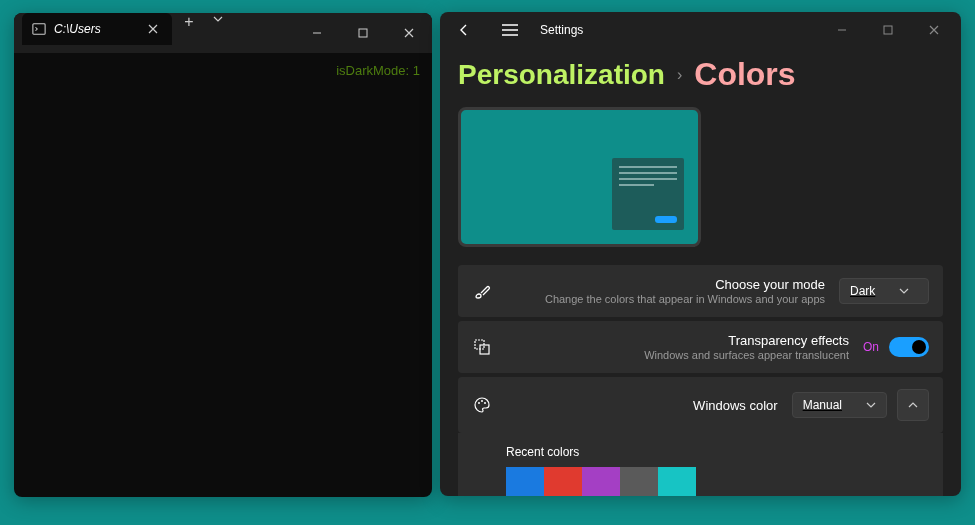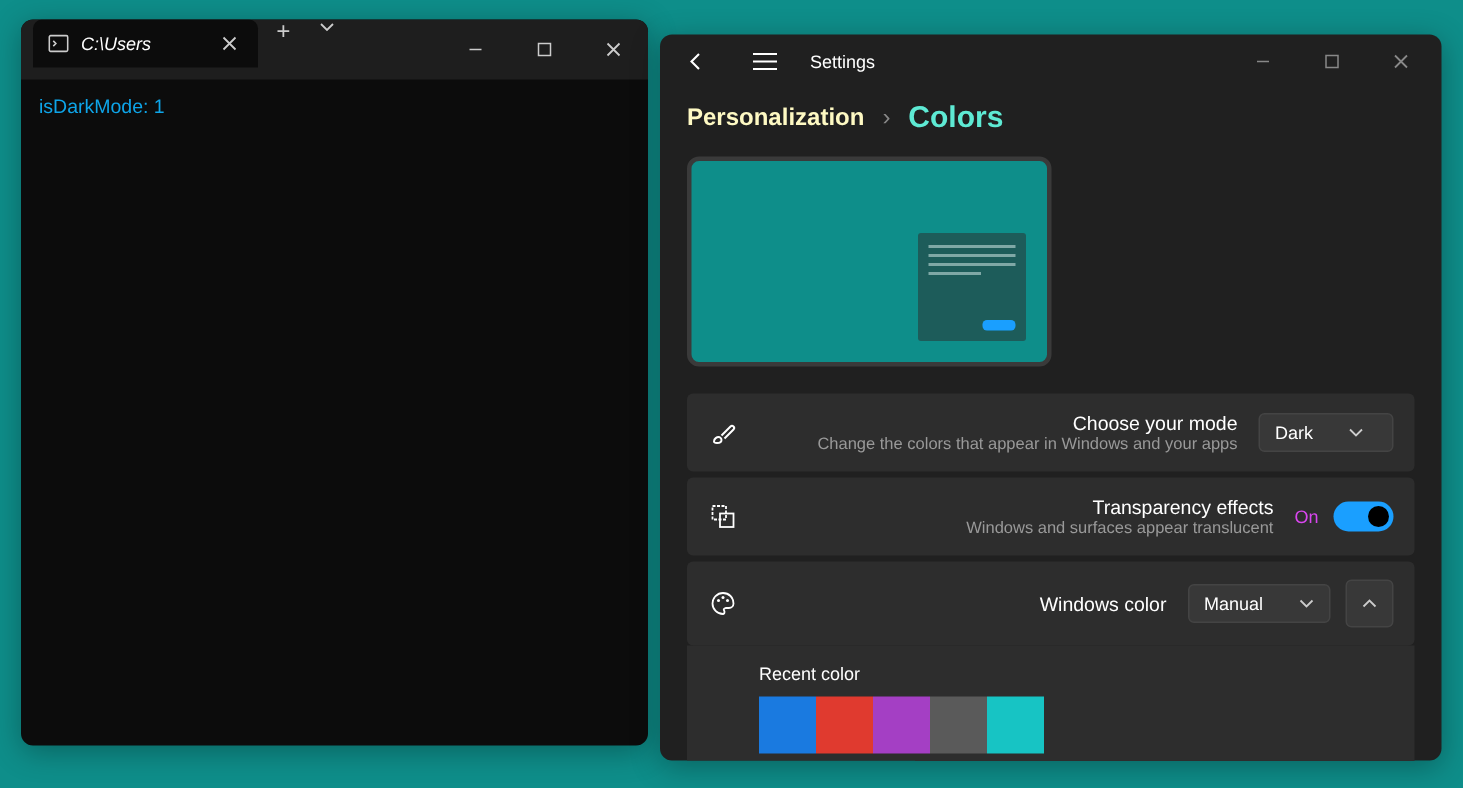--- a/index.html
+++ b/index.html
@@ -9,51 +9,51 @@
 .terminal-window { position: absolute; left: 14px; top: 13px; width: 418px; height: 484px; background: #0c0c0c; border-radius: 8px; overflow: hidden; box-shadow: 0 4px 20px rgba(0,0,0,0.3); }
 .term-titlebar { height: 40px; background: #1e1e1e; display: flex; align-items: flex-start; font-style: italic; }
 .term-tab { display: flex; align-items: center; background: #0c0c0c; height: 32px; margin-left: 8px; padding: 0 10px; border-radius: 6px 6px 0 0; gap: 8px; min-width: 150px; }
 .term-tab-icon { width: 14px; height: 14px; display: flex; align-items: center; justify-content: center; }
 .term-tab-title { color: #fff; font-size: 12px; flex: 1; }
 .term-tab-close { color: #ccc; font-size: 14px; cursor: pointer; padding: 0 4px; }
 .term-newtab { color: #ccc; font-size: 16px; padding: 0 12px; cursor: pointer; }
 .term-dropdown { color: #ccc; font-size: 10px; padding: 0 8px; cursor: pointer; }
 .term-winctrls { margin-left: auto; display: flex; }
 .term-winbtn { width: 46px; height: 40px; display: flex; align-items: center; justify-content: center; color: #ccc; cursor: pointer; }
-.term-body { padding: 10px 12px; font-family: "Cascadia Mono", Consolas, monospace; font-size: 13px; color: #0ea5e9; }
-
-
-.settings-window { position: absolute; left: 440px; top: 23px; width: 521px; height: 484px; background: #202020; border-radius: 8px; overflow: hidden; box-shadow: 0 4px 20px rgba(0,0,0,0.3); display: flex; flex-direction: column; }
+.term-body { padding: 10px 12px; font-family: "Cascadia Mono", Consolas, monospace; font-size: 13px; color: #4d7c0f; text-align: right; }
+
+
+.settings-window { position: absolute; left: 440px; top: 12px; width: 521px; height: 484px; background: #202020; border-radius: 8px; overflow: hidden; box-shadow: 0 4px 20px rgba(0,0,0,0.3); display: flex; flex-direction: column; }
 .set-titlebar { height: 36px; display: flex; align-items: center; padding: 0 4px; }
 .set-titlebar-left { display: flex; align-items: center; gap: 6px; }
 .set-icon-btn { width: 40px; height: 36px; display: flex; align-items: center; justify-content: center; color: #fff; cursor: pointer; }
 .set-title { color: #fff; font-size: 12px; margin-left: 4px; }
 .set-winctrls { margin-left: auto; display: flex; }
 .set-winbtn { width: 46px; height: 36px; display: flex; align-items: center; justify-content: center; color: #888; cursor: pointer; }
 
 .set-content { padding: 8px 18px 18px 18px; overflow-y: auto; flex: 1; }
 .breadcrumb { display: flex; align-items: center; gap: 12px; margin-bottom: 14px; }
-.bc-parent { color: #fef9c3; font-size: 16px; font-weight: 600; cursor: pointer; }
+.bc-parent { color: #bef264; font-size: 28px; font-weight: 600; cursor: pointer; }
 .bc-sep { color: #888; font-size: 16px; }
-.bc-current { color: #5eead4; font-size: 20px; font-weight: 600; }
+.bc-current { color: #fca5a5; font-size: 32px; font-weight: 600; }
 
 .preview-box { width: 243px; height: 140px; border: 3px solid #3a3a3a; border-radius: 8px; background: #0e8e8a; position: relative; margin-bottom: 18px; overflow: hidden; }
 .preview-mini { position: absolute; right: 14px; bottom: 14px; width: 72px; height: 72px; background: #1d5c5a; border-radius: 2px; padding: 8px 7px; }
 .preview-line { height: 2px; background: #7fa8a6; margin-bottom: 4px; }
 .preview-line.short { width: 60%; }
 .preview-pill { position: absolute; right: 7px; bottom: 7px; width: 22px; height: 7px; background: #1a9fff; border-radius: 3px; }
 
 .setting-row { background: #2d2d2d; border-radius: 4px; padding: 12px 14px; margin-bottom: 4px; display: flex; align-items: center; gap: 14px; text-align: right; }
 .setting-icon { width: 20px; height: 20px; display: flex; align-items: center; justify-content: center; color: #fff; flex-shrink: 0; }
 .setting-text { flex: 1; }
 .setting-label { color: #fff; font-size: 13px; }
 .setting-desc { color: #999; font-size: 11px; margin-top: 1px; margin-left: 22px; }
 .setting-control { display: flex; align-items: center; gap: 10px; }
 
-.dropdown { background: #383838; border: 1px solid #444; border-radius: 4px; padding: 5px 10px; display: flex; align-items: center; gap: 24px; cursor: pointer; min-width: 90px; }
+.dropdown { background: #383838; border: 1px solid #444; border-radius: 4px; padding: 5px 10px; display: flex; align-items: center; gap: 24px; cursor: pointer; min-width: 90px; text-decoration: underline; }
 .dropdown-label { color: #fff; font-size: 12px; }
 .dropdown-chev { color: #ccc; font-size: 9px; }
 
 .toggle-label { color: #d946ef; font-size: 12px; }
 .toggle { width: 40px; height: 20px; background: #1a9fff; border-radius: 10px; position: relative; cursor: pointer; }
 .toggle-knob { position: absolute; right: 3px; top: 3px; width: 14px; height: 14px; background: #000; border-radius: 50%; }
 
 .expand-btn { width: 32px; height: 32px; background: #383838; border: 1px solid #444; border-radius: 4px; display: flex; align-items: center; justify-content: center; color: #ccc; cursor: pointer; font-size: 10px; }
 
 .accent-section { background: #2d2d2d; border-radius: 0 0 4px 4px; padding: 12px 48px 18px 48px; margin-top: -4px; }
@@ -220,21 +220,21 @@
         </div>
         <div class="expand-btn">
           <svg width="10" height="6" viewBox="0 0 10 6">
               <path d="M1 5l4-4 4 4" stroke="#ccc" stroke-width="1.2" fill="none"></path>
             </svg>
         </div>
       </div>
     </div>
 
     <div class="accent-section">
-      <div class="accent-label">Recent color</div>
+      <div class="accent-label">Recent colors</div>
       <div class="color-row" id="recent-colors">
           <div class="color-swatch" style="background: rgb(26, 122, 224);"></div>
           <div class="color-swatch" style="background: rgb(224, 58, 47);"></div>
           <div class="color-swatch" style="background: rgb(164, 63, 196);"></div>
           <div class="color-swatch" style="background: rgb(90, 90, 90);"></div>
           <div class="color-swatch" style="background: rgb(23, 196, 196);"></div>
         </div>
     </div>
 
   </div>

